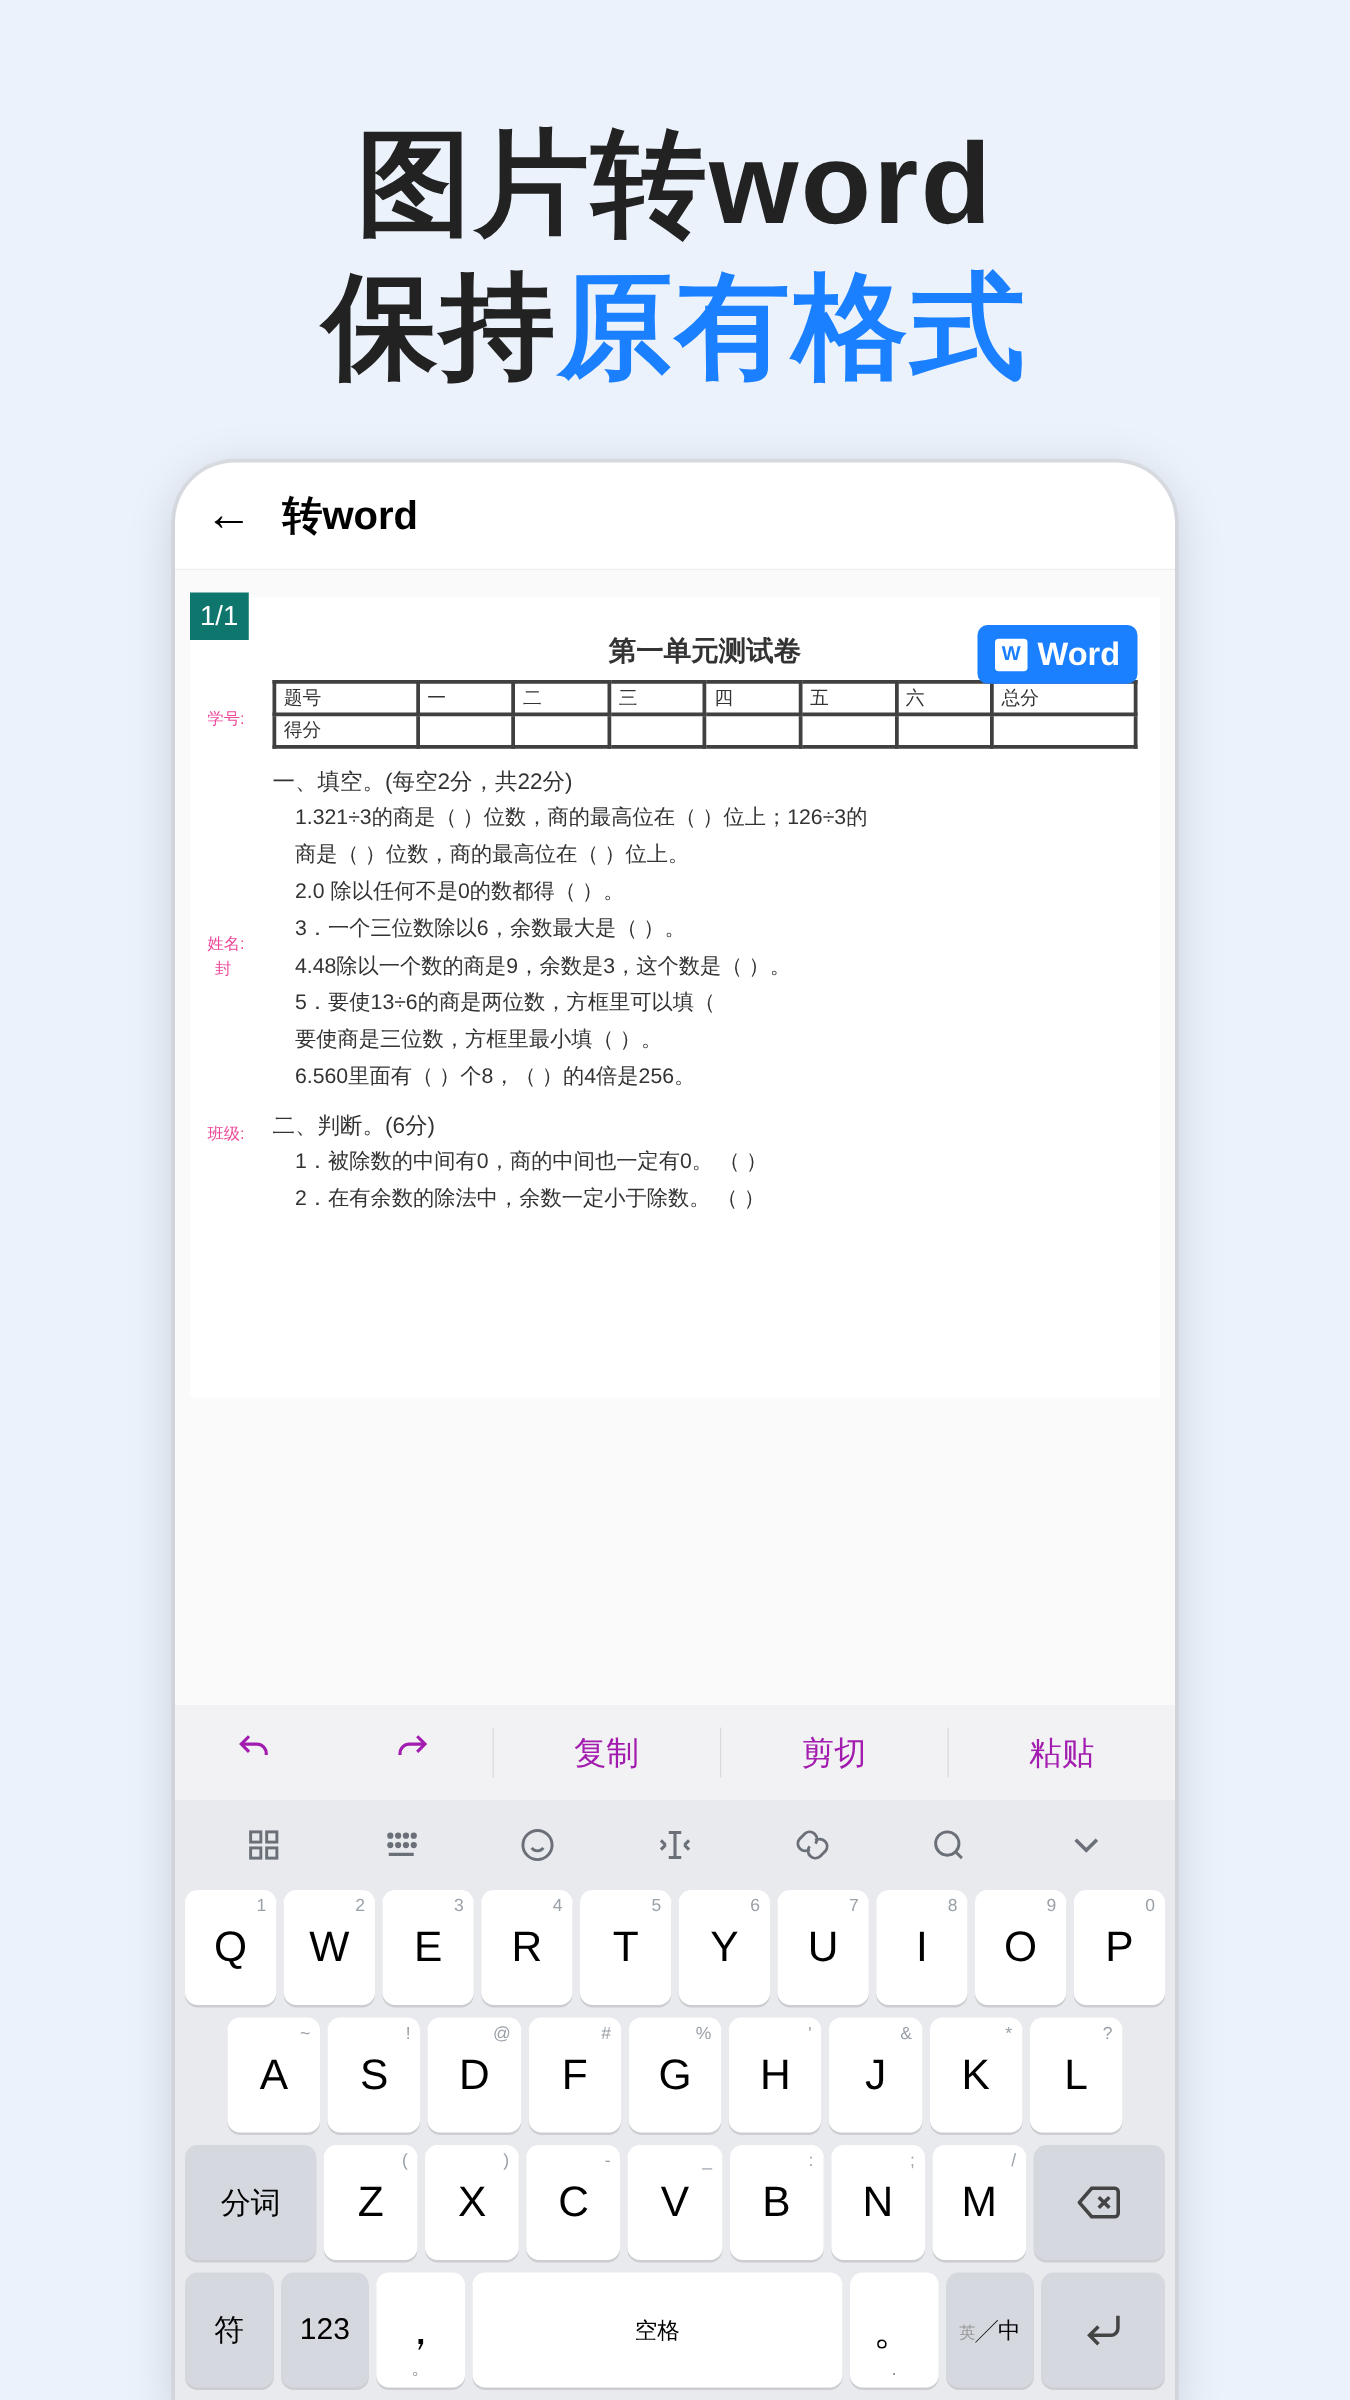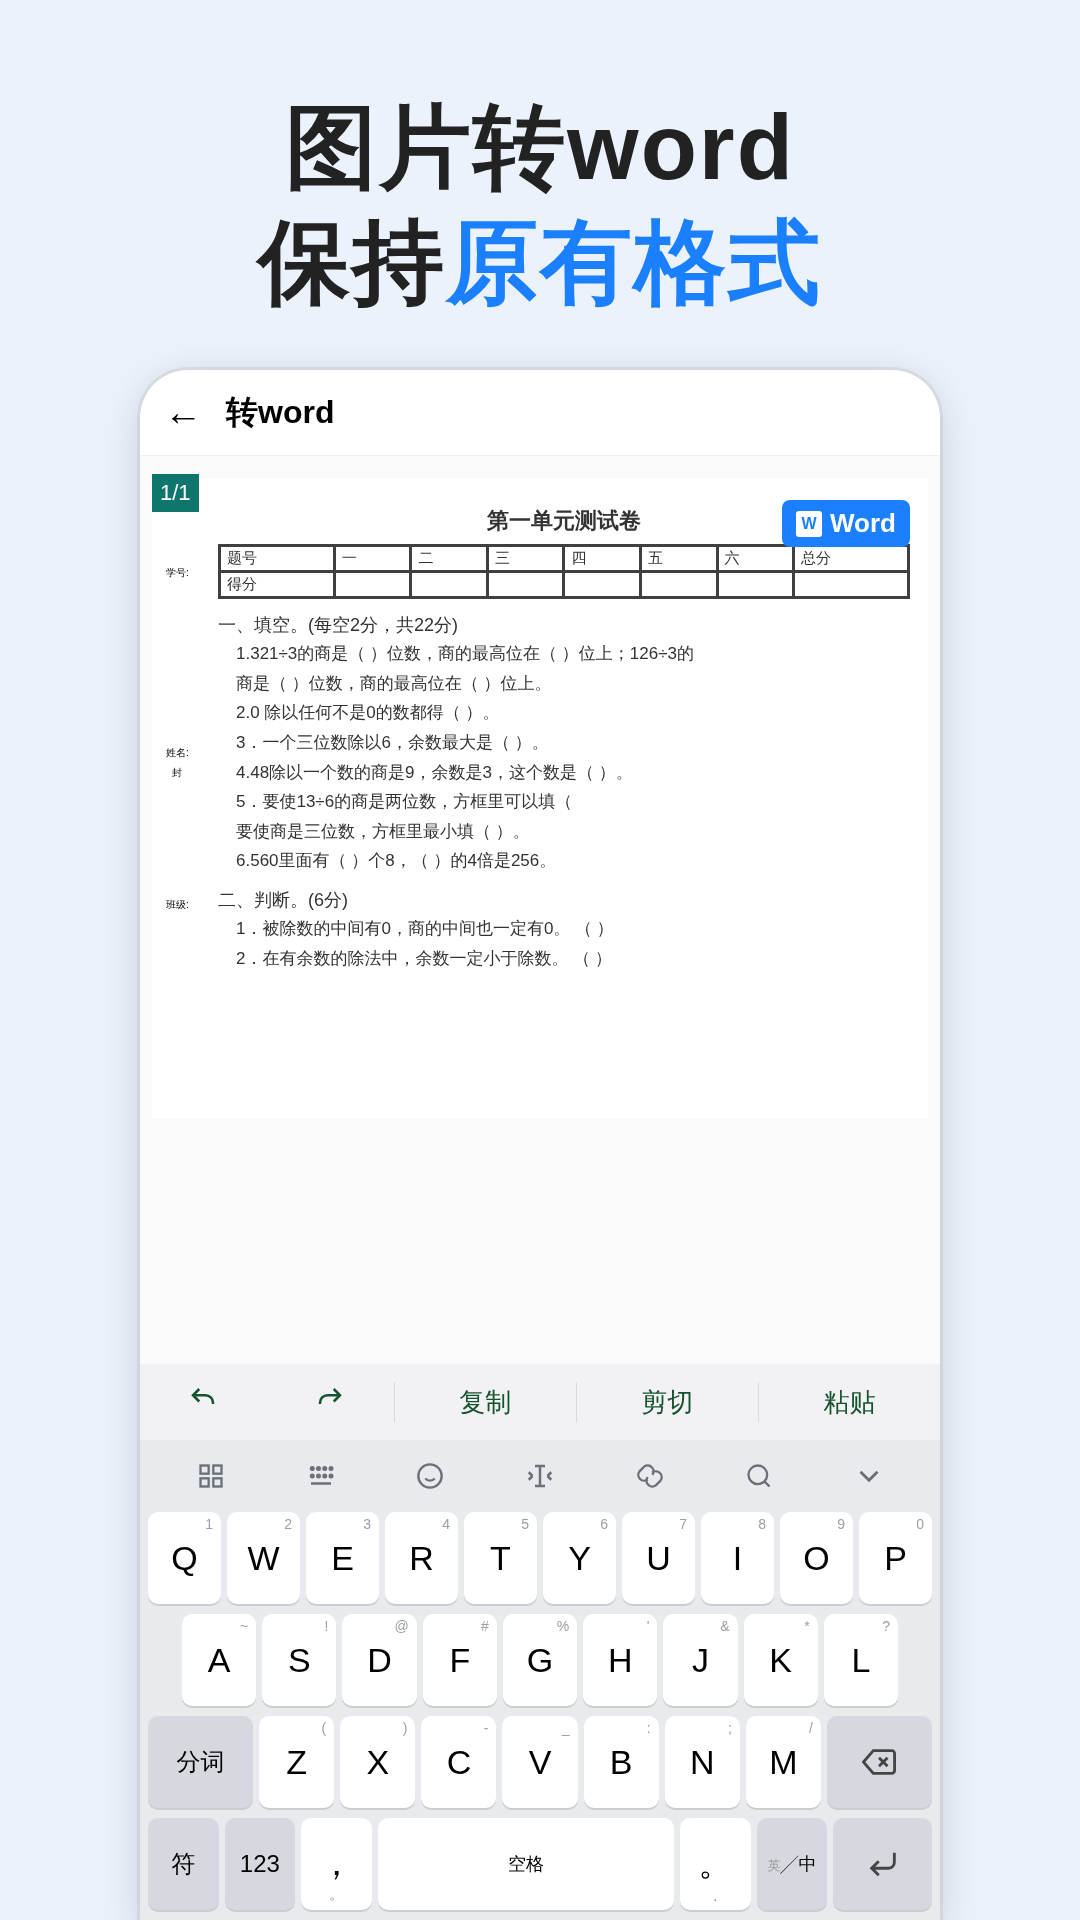--- a/index.html
+++ b/index.html
@@ -92,22 +92,22 @@
   border-radius: 3px;
   display: flex; align-items: center; justify-content: center;
   font-size: 16px; font-weight: 800;
 }
 .doc-content { padding-left: 48px; }
 .doc-title { text-align: center; font-size: 22px; font-weight: 600; margin-bottom: 4px; }
 .doc-subject { font-size: 20px; margin-bottom: 10px; display:flex; gap:2px; align-items:center;}
 .doc-subject .cursor { width:2px; height:22px; background:#1b80ff; display:inline-block;}
 .side-label {
   position: absolute;
-  font-size: 10px;
-  color: #000000;
+  font-size: 13px;
+  color: #ec4899;
 }
 .side-label.s1 { top: 88px; left: 14px; }
 .side-label.s2 { top: 268px; left: 14px; text-align: center; }
 .side-label.s3 { top: 288px; left: 20px; }
 .side-label.s4 { top: 420px; left: 14px; }
 .score-table {
   width: 100%;
   border-collapse: collapse;
   margin: 8px 0 14px 0;
   font-size: 15px;
@@ -117,21 +117,21 @@
   padding: 2px 6px;
   height: 22px;
 }
 .section-h { font-size: 18px; margin-top: 6px; }
 .q { font-size: 17px; margin: 5px 0 5px 18px; line-height: 1.45; }
 .edit-toolbar {
   height: 76px;
   background: #f2f2f4;
   display: flex;
   align-items: center;
-  color: #14532d;
+  color: #a21caf;
   font-size: 26px;
 }
 .edit-toolbar .tb-item {
   flex: 1;
   text-align: center;
 }
 .edit-toolbar .tb-divider {
   width: 1px; height: 40px; background: #d8dadf;
 }
 .kb {

